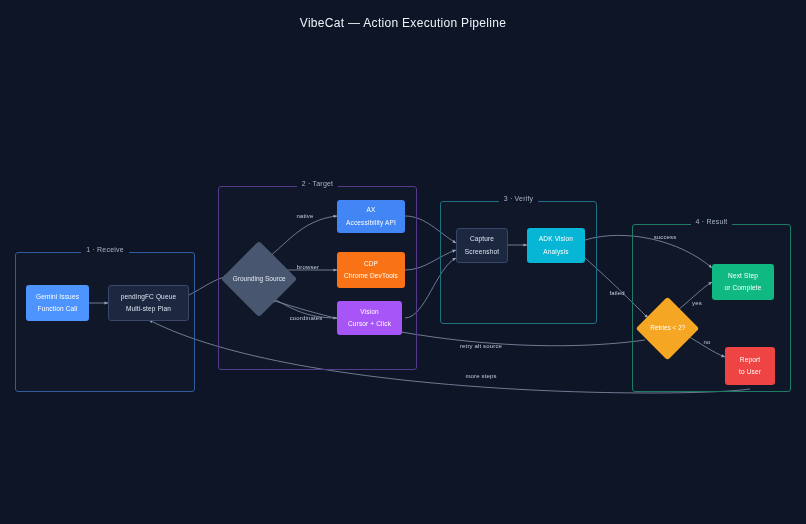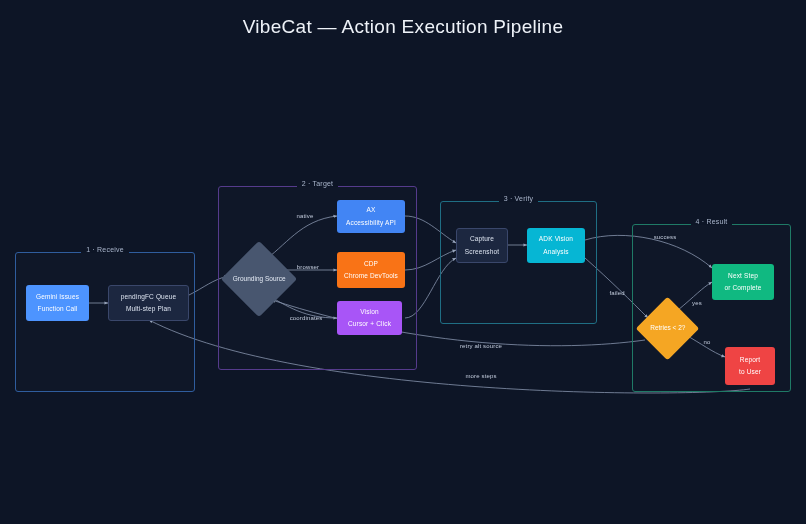--- a/index.html
+++ b/index.html
@@ -20,21 +20,21 @@
     inset: 0;
     width: 806px;
     height: 524px;
   }
   .title {
     position: absolute;
     left: 0;
     top: 16px;
     width: 806px;
     text-align: center;
-    font-size: 19px;
+    font-size: 12px;
     font-weight: 400;
     letter-spacing: 0.3px;
     color: #eef2f8;
   }
   svg.wires {
     position: absolute;
     left: 0;
     top: 0;
     width: 806px;
     height: 524px;

